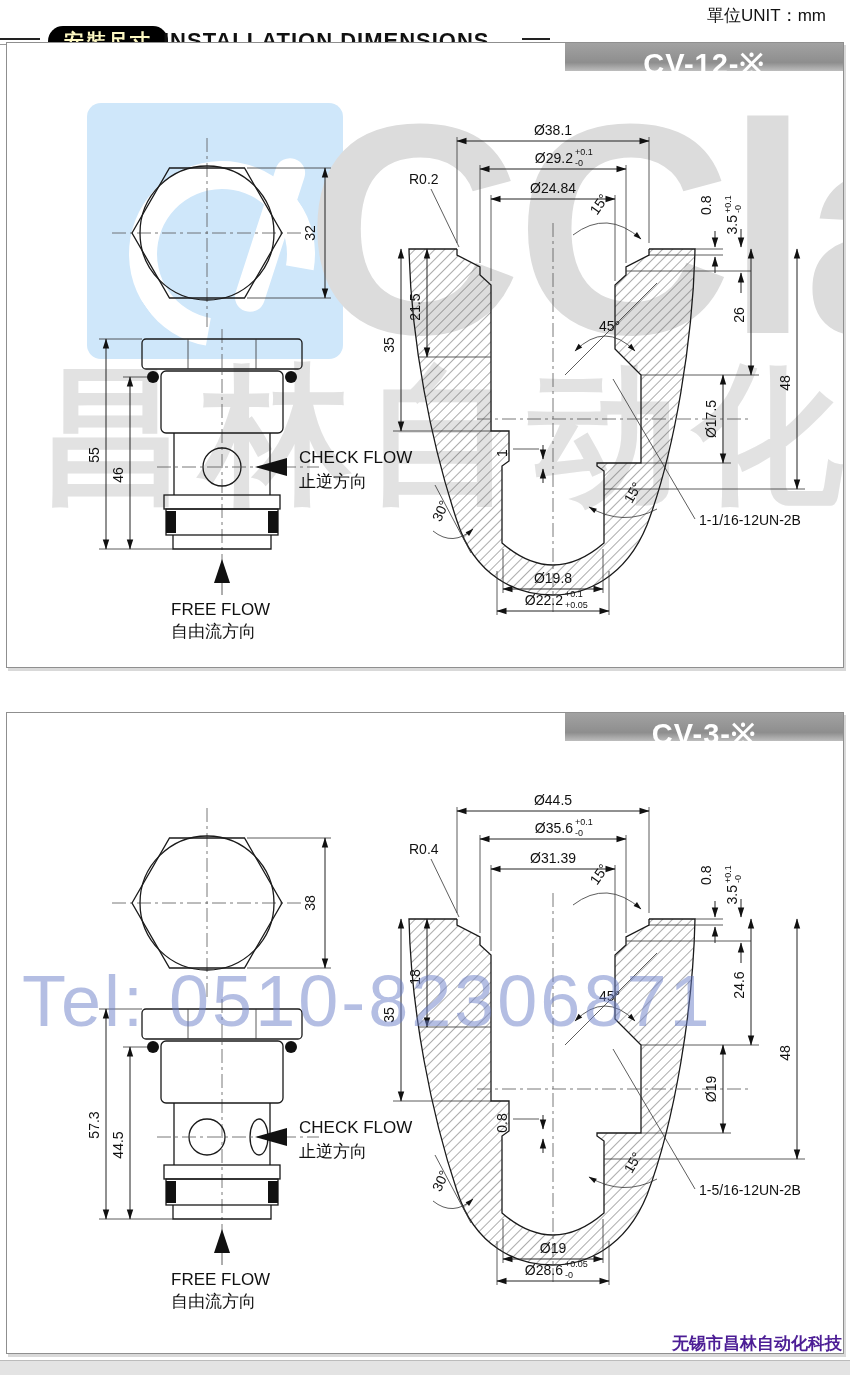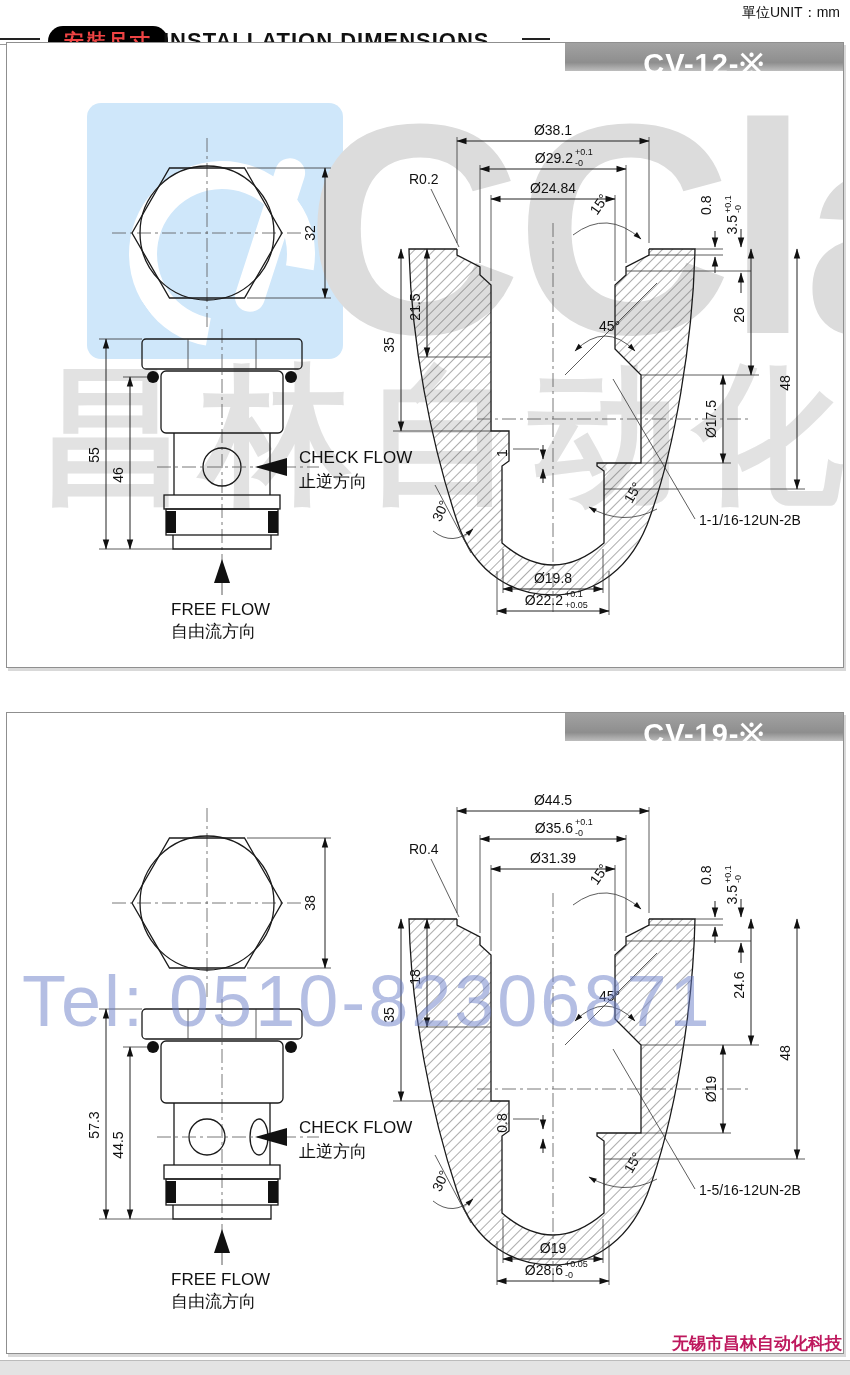--- a/index.html
+++ b/index.html
@@ -1,23 +1,23 @@
 <!DOCTYPE html>
 <html><head>
 <meta charset="utf-8">
 <style>
   html,body{margin:0;padding:0;background:#fff;}
   .page{position:relative;width:850px;height:1375px;background:#fff;overflow:hidden;
         font-family:"Liberation Sans",sans-serif;}
-  .unit{position:absolute;top:4px;right:10px;font-size:14px;color:#111;}
+  .unit{position:absolute;top:4px;right:24px;font-size:17px;color:#111;}
   .header-row{position:absolute;top:26px;left:0;width:100%;height:34px;}
   .hline{position:absolute;top:12px;height:4px;border-top:2px solid #222;border-bottom:1px solid #999;}
   .hline.l{left:0;width:40px;}
   .hline.r{left:522px;width:28px;}
-  .badge{position:absolute;left:48px;top:0;background:#000;color:#ef4444;font-weight:bold;
+  .badge{position:absolute;left:48px;top:0;background:#000;color:#fef9c3;font-weight:bold;
          font-size:20px;line-height:30px;padding:0 16px;border-radius:16px;letter-spacing:2px;}
   .heading{position:absolute;left:163px;top:2px;font-size:22px;font-weight:bold;color:#111;letter-spacing:1px;}
   .panel{position:absolute;left:6px;width:836px;background:#fff;border:1px solid #8f8f8f;
          box-shadow:2px 3px 0 #d9d9d9;overflow:hidden;}
   .p1{top:42px;height:624px;}
   .p2{top:712px;height:640px;}
   .ptitle{position:absolute;top:0;right:0;width:278px;height:28px;z-index:4;
           background:linear-gradient(180deg,#a2a2a2 0%,#8e8e8e 70%,#bdbdbd 100%);
           color:#fff;font-weight:bold;font-size:29px;text-align:center;line-height:42px;letter-spacing:1px;}
   .psvg{position:absolute;left:0;top:0;z-index:2;}
@@ -30,21 +30,21 @@
         border-radius:16px;transform:rotate(18deg);}
   .wm-cclair{position:absolute;left:298px;top:36px;z-index:1;font-size:300px;font-weight:bold;
              color:#dcdcdc;line-height:300px;white-space:nowrap;letter-spacing:-6px;}
   .wm-cn{position:absolute;left:30px;top:312px;z-index:1;font-size:150px;font-weight:bold;
          color:#e2e2e2;line-height:160px;white-space:nowrap;letter-spacing:14px;}
   .wm-blue{position:absolute;left:22px;z-index:6;font-family:Liberation Sans, sans-serif;
            font-size:72px;color:rgba(105,125,200,0.5);white-space:nowrap;letter-spacing:3px;
            pointer-events:none;}
   .wm-tel{top:960px;}
   .wm-fax{top:1080px;}
-  .footer{position:absolute;top:1332px;right:8px;font-size:17px;font-weight:bold;color:#be185d;z-index:7;}
+  .footer{position:absolute;top:1332px;right:8px;font-size:17px;font-weight:bold;color:#4c1d95;z-index:7;}
   .bstrip{position:absolute;left:0;right:0;top:1360px;height:15px;background:#e3e3e3;border-top:1px solid #bbb;}
   
   .out{stroke:#1a1a1a;stroke-width:1.3;fill:none;}
   .thin{stroke:#333;stroke-width:0.8;fill:none;}
   .dim{stroke:#222;stroke-width:1;fill:none;}
   .cl{stroke:#555;stroke-width:0.8;fill:none;stroke-dasharray:14 4 3 4;}
   text.d{font:14px "Liberation Sans",sans-serif;fill:#111;}
   text.t{font:9px "Liberation Sans",sans-serif;fill:#111;}
   text.f{font:17px "Liberation Sans",sans-serif;fill:#111;}
 </style>
@@ -251,21 +251,21 @@
         <line class="thin" x1="602" y1="528" x2="602" y2="572"></line>
         <line class="dim" x1="490" y1="568" x2="602" y2="568" marker-start="url(#mA)" marker-end="url(#mA)"></line>
         <text class="d" x="556" y="562" text-anchor="end">Ø22.2</text>
         <text class="t" x="558" y="554">+0.1</text>
         <text class="t" x="558" y="565">+0.05</text>
       </g>
     </svg>
   </section>
 
   <section class="panel p2">
-    <div class="ptitle">CV-19-※</div>
+    <div class="ptitle">CV-3-※</div>
 
     <svg class="psvg" width="836" height="640" viewBox="0 0 836 640">
       <defs>
         <pattern id="hB" width="7" height="7" patternUnits="userSpaceOnUse" patternTransform="rotate(45)">
           <line x1="0" y1="0" x2="0" y2="7" stroke="#5a5a5a" stroke-width="1"></line>
         </pattern>
         <marker id="mB" viewBox="0 0 10 8" refX="9.5" refY="4" markerWidth="11" markerHeight="8" orient="auto-start-reverse">
           <path d="M0,0.8 L10,4 L0,7.2 Z" fill="#111"></path>
         </marker>
       </defs>

